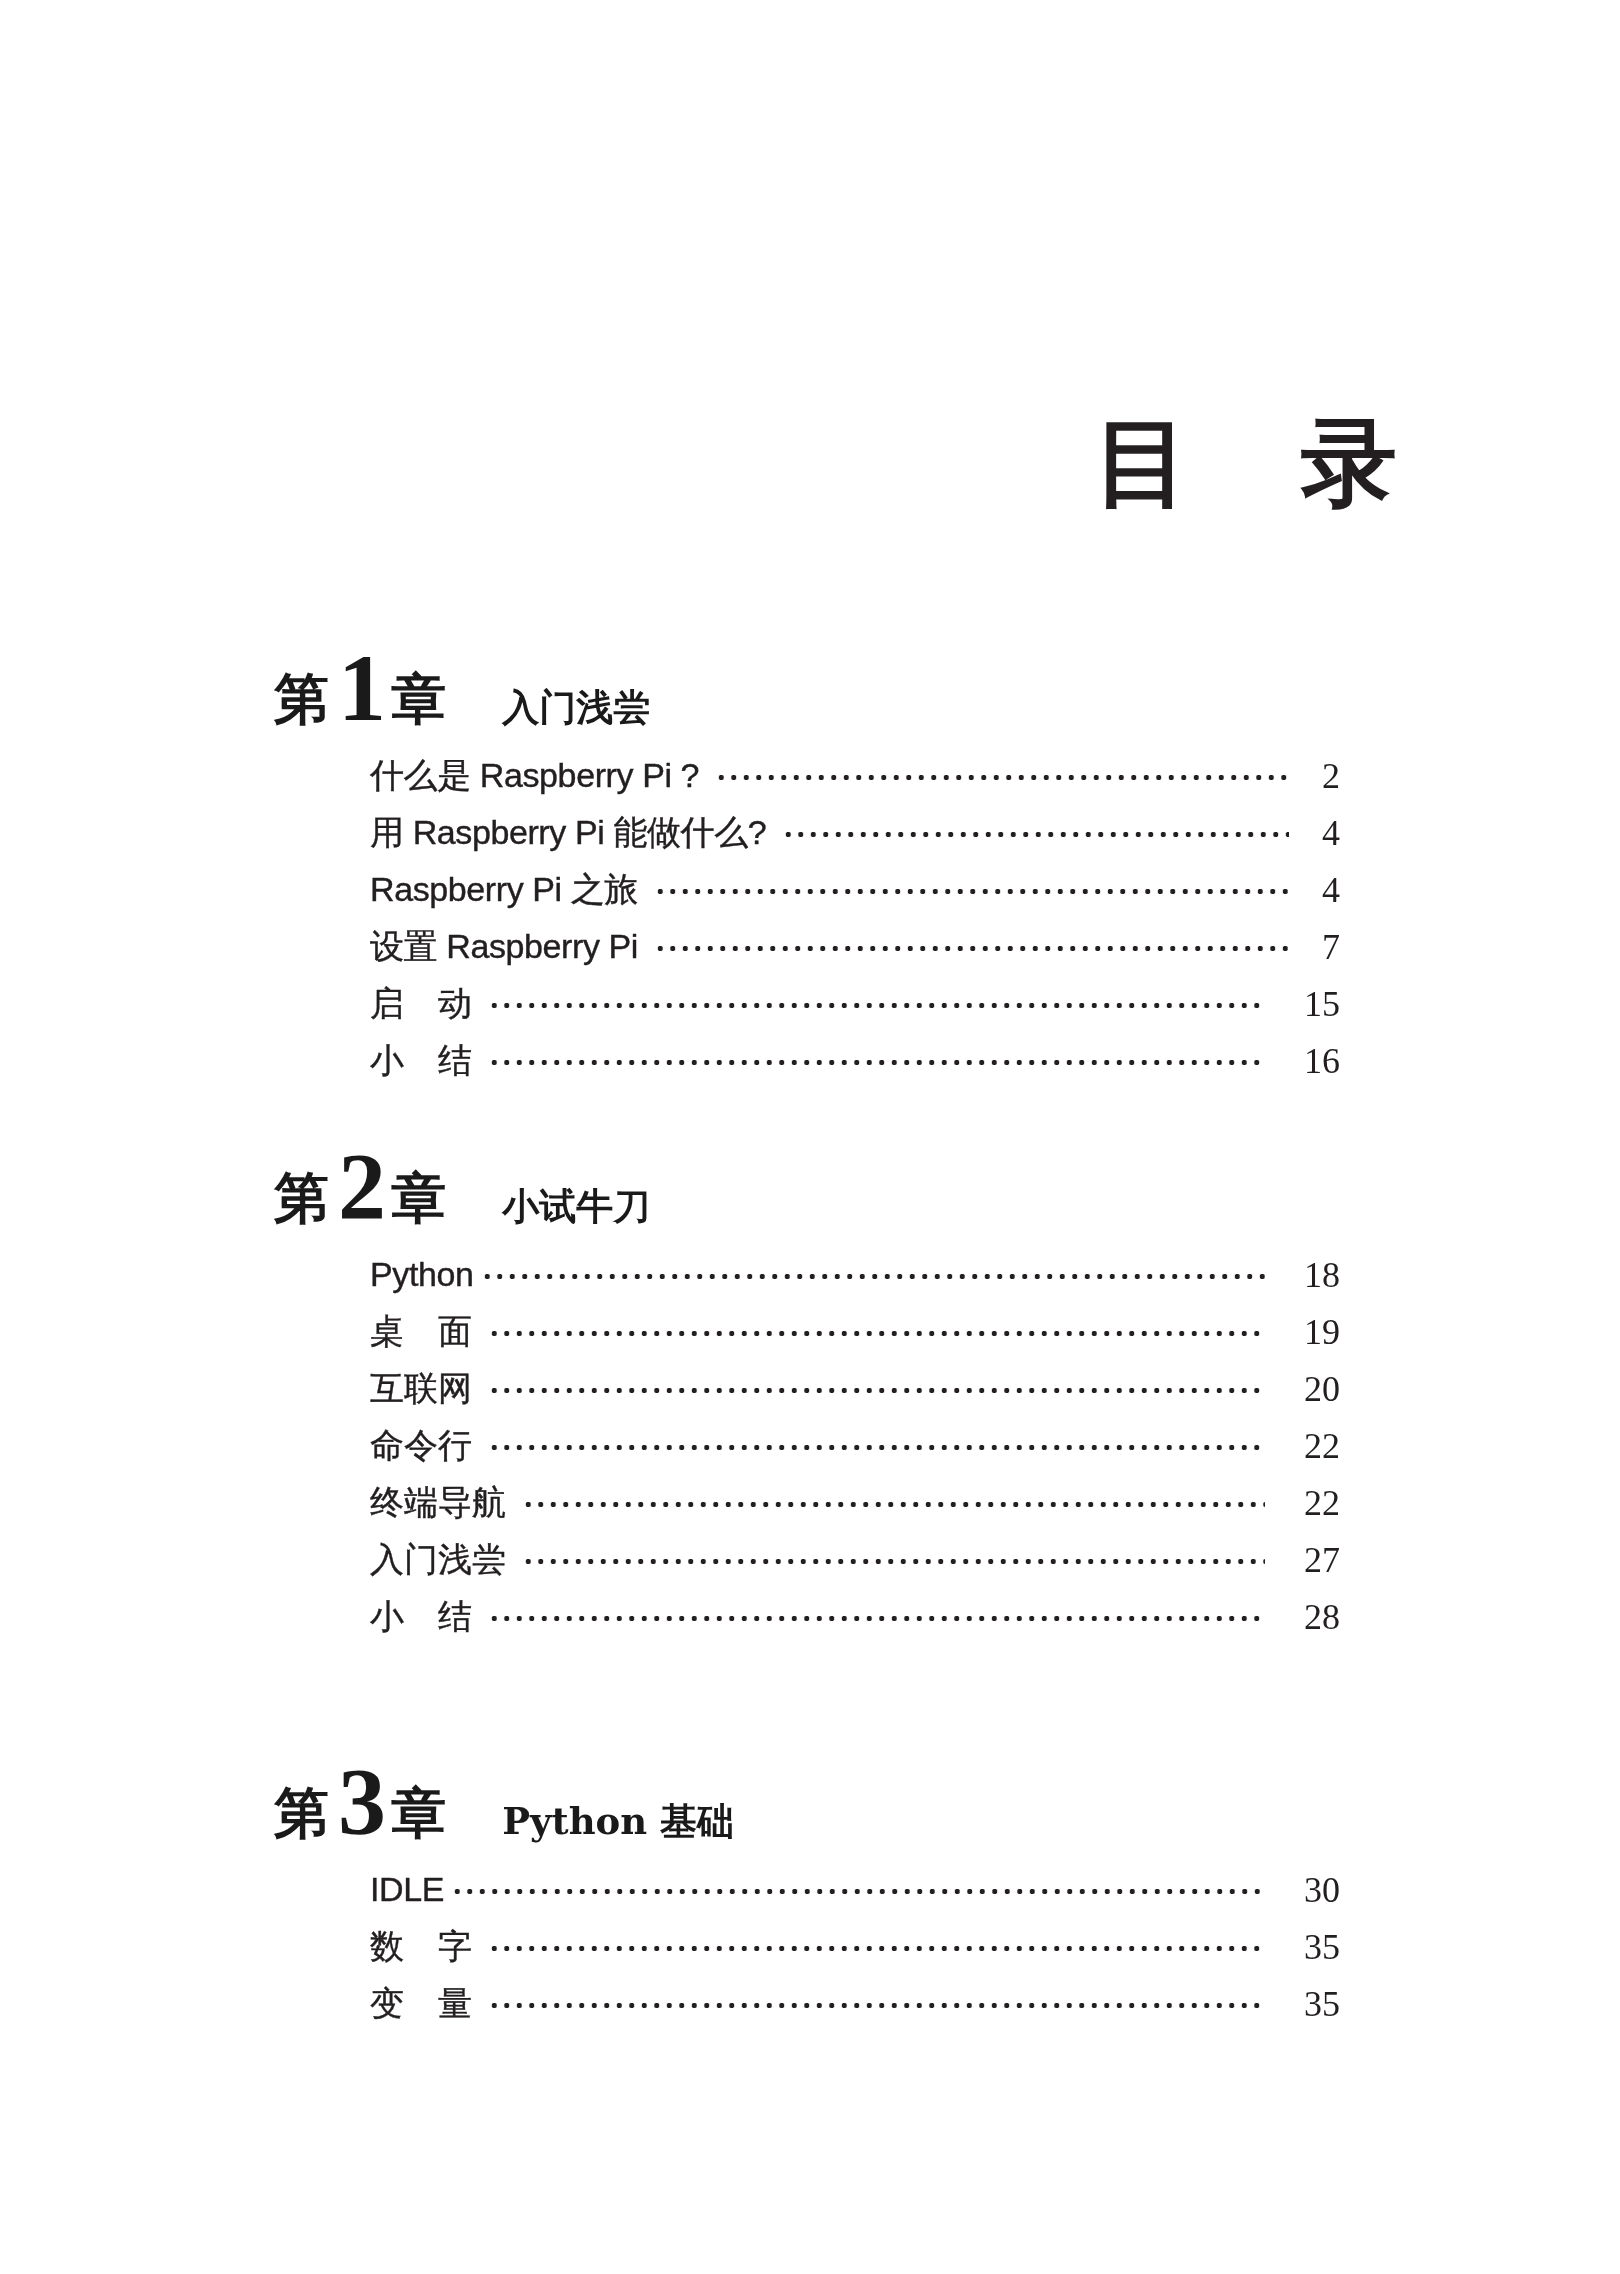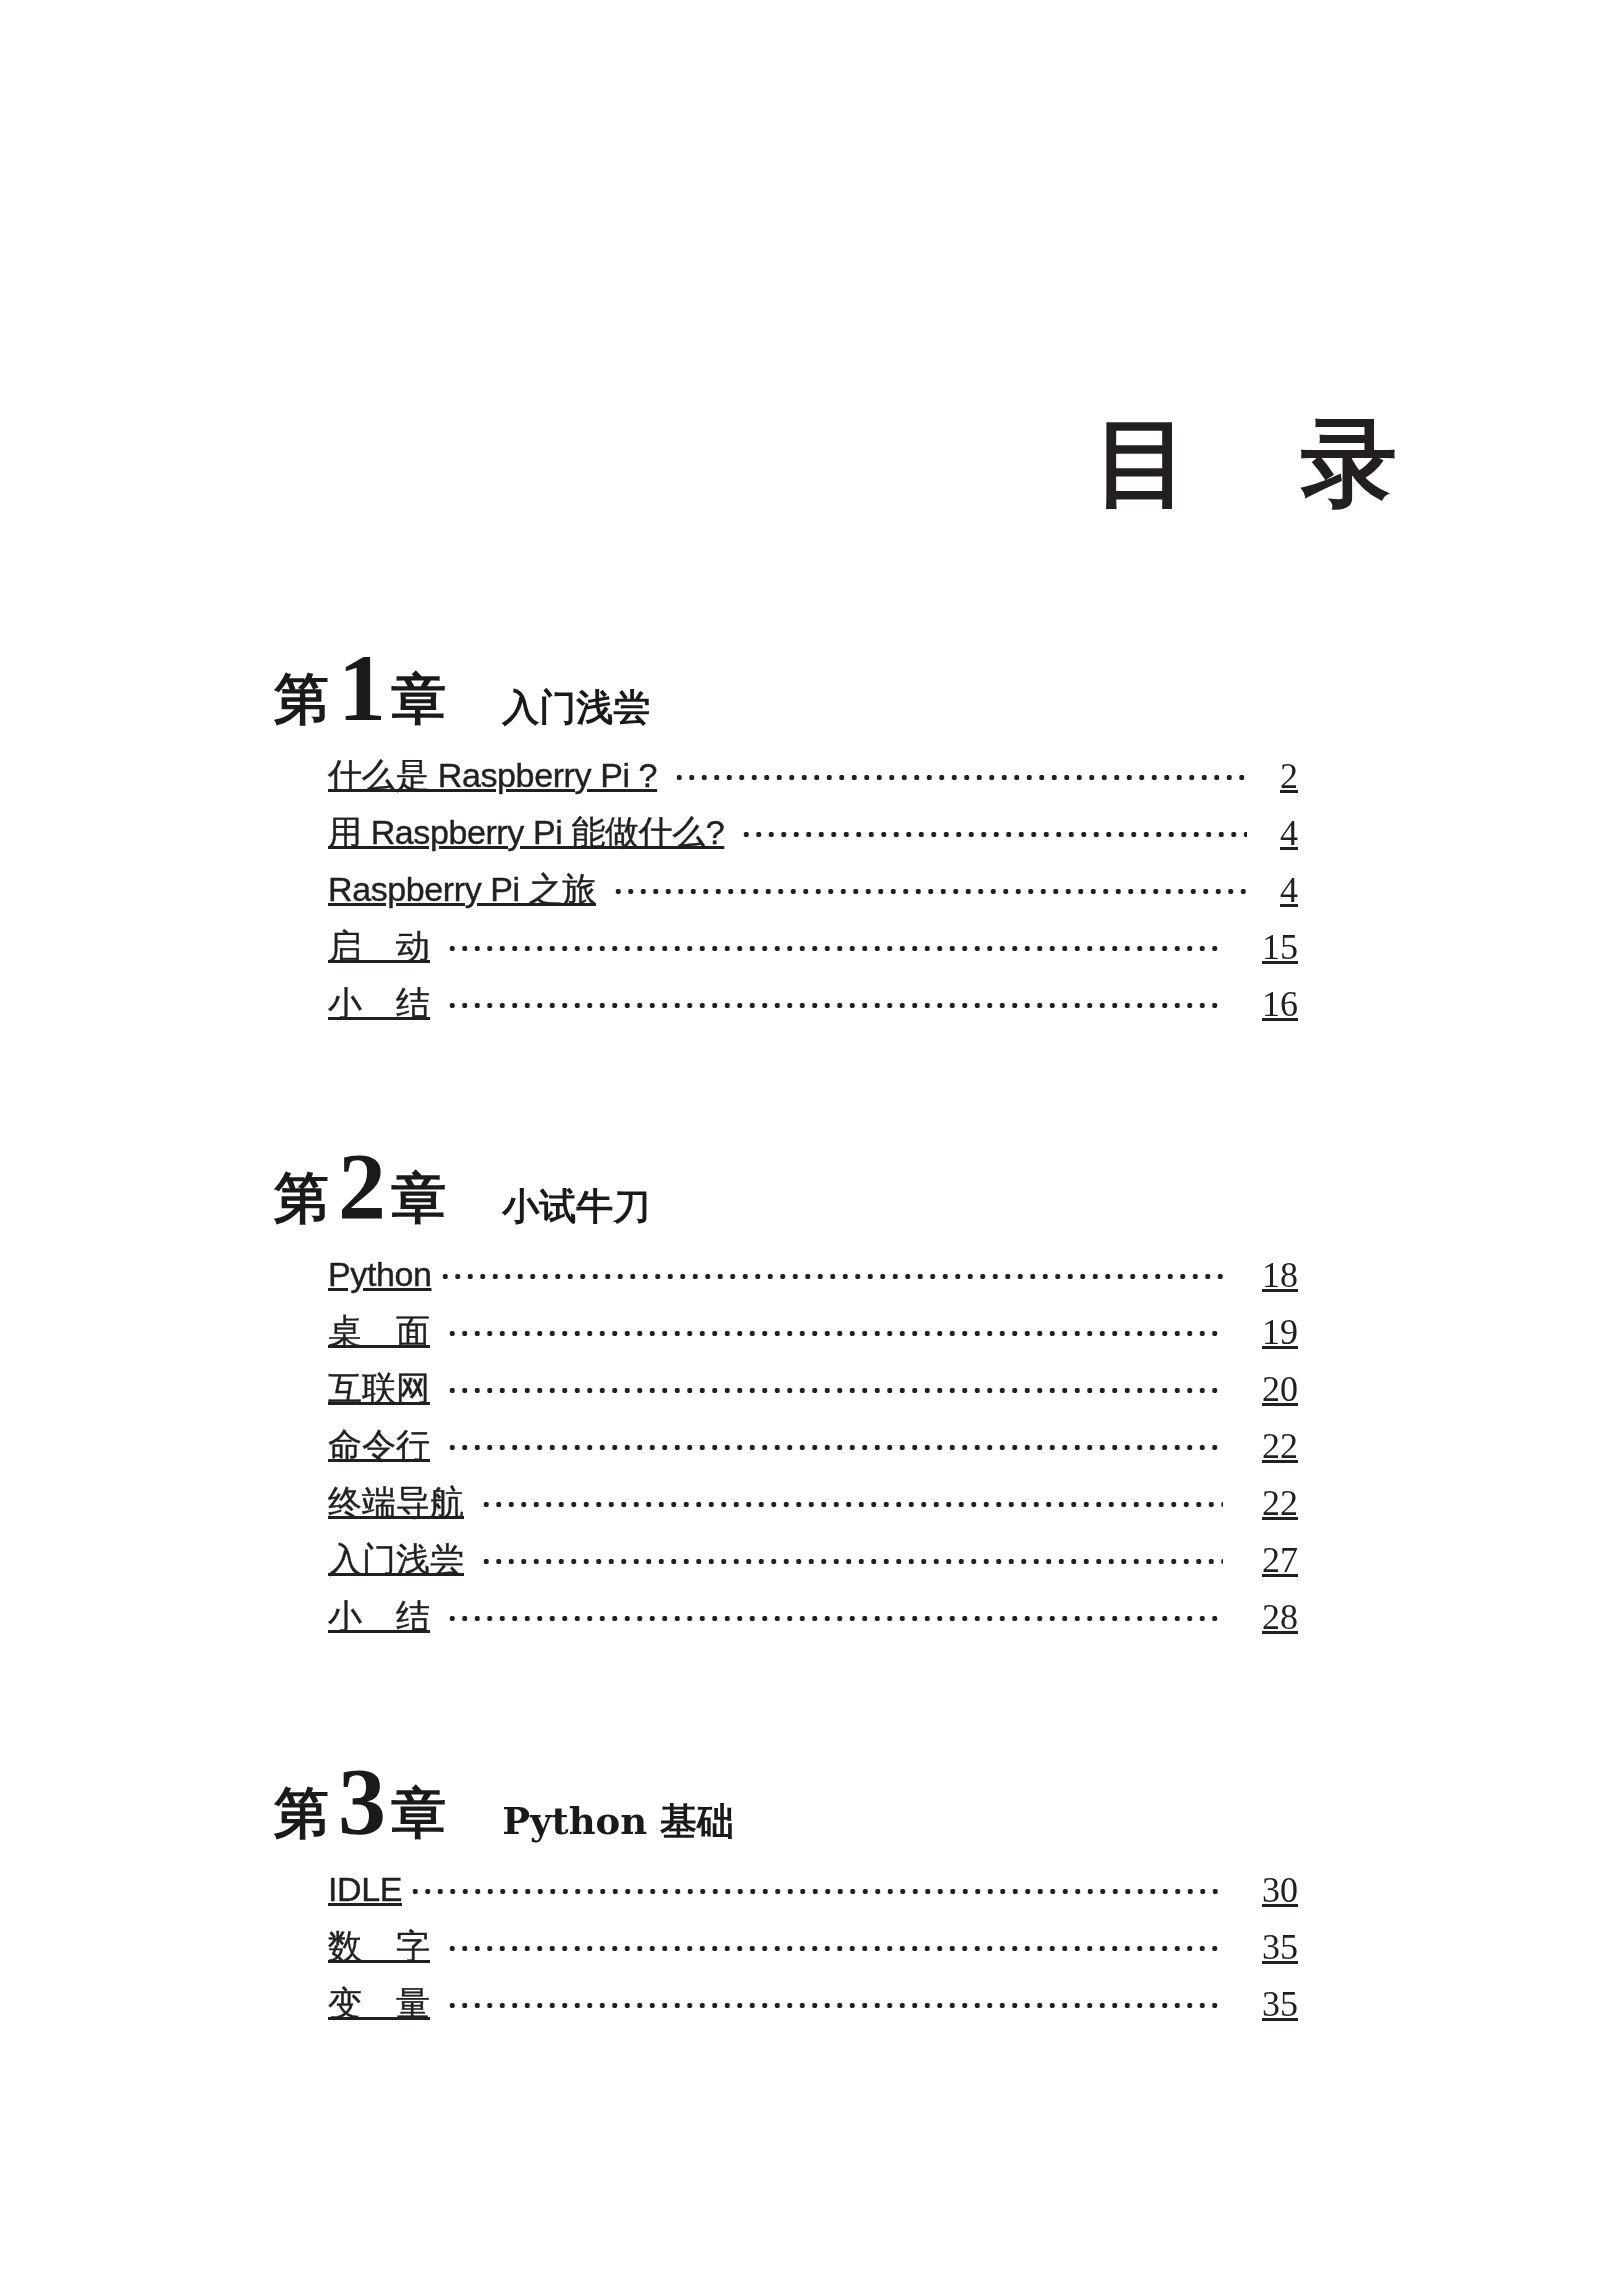--- a/index.html
+++ b/index.html
@@ -56,23 +56,22 @@
     margin: 0 5.3px 0 9px;
   }
   .ch-title {
     font-size: 37px;
     line-height: 1;
     margin-left: 56px;
     padding-bottom: 5.3px;
   }
   .entries {
     margin-top: 16px;
-    margin-left: 54px;
+    margin-left: 96px;
     width: 970px;
-    text-decoration: underline;
   }
   .entry {
     height: 57px;
     display: flex;
     align-items: center;
     font-family: "Liberation Sans", "DejaVu Sans", sans-serif;
     font-size: 34px;
     color: #231f20;
   }
   .entry-title {
@@ -136,20 +135,25 @@
       <span class="entry-title">用 Raspberry Pi 能做什么?</span>
       <span class="leader"></span>
       <span class="page-num">4</span>
     </div>
     <div class="entry">
       <span class="entry-title">Raspberry Pi 之旅</span>
       <span class="leader"></span>
       <span class="page-num">4</span>
     </div>
     <div class="entry">
+      <span class="entry-title">设置 Raspberry Pi</span>
+      <span class="leader"></span>
+      <span class="page-num">7</span>
+    </div>
+    <div class="entry">
       <span class="entry-title spaced">启　动</span>
       <span class="leader short"></span>
       <span class="page-num two">15</span>
     </div>
     <div class="entry">
       <span class="entry-title spaced">小　结</span>
       <span class="leader short"></span>
       <span class="page-num two">16</span>
     </div>
   </div>

